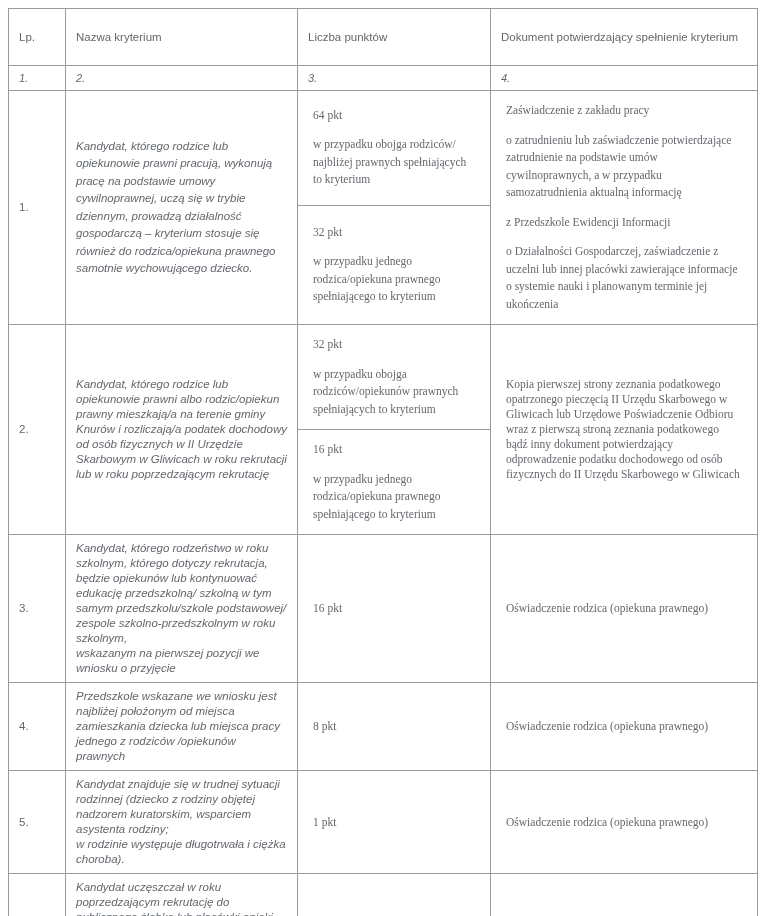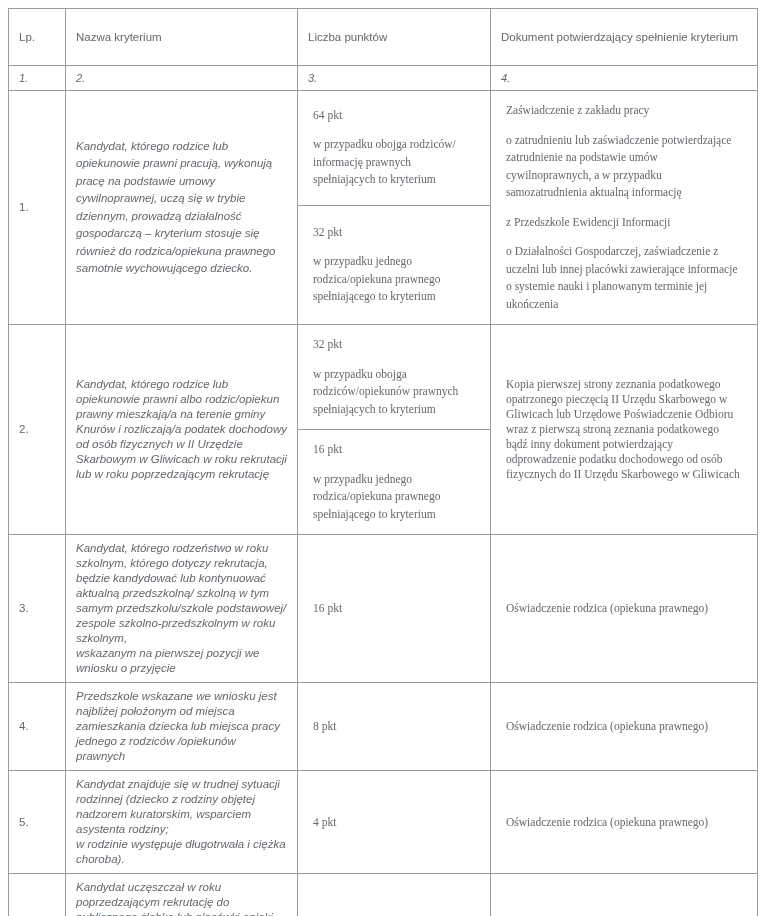--- a/index.html
+++ b/index.html
@@ -66,21 +66,21 @@
       <td>4.</td>
     </tr>
   </thead>
   <tbody>
 
     <tr style="height:113px">
       <td class="lh-wide" rowspan="2">1.</td>
       <td class="crit lh-wide" rowspan="2">Kandydat, którego rodzice lub opiekunowie prawni pracują, wykonują pracę na podstawie umowy cywilnoprawnej, uczą się w trybie dziennym, prowadzą działalność gospodarczą – kryterium stosuje się również do rodzica/opiekuna prawnego samotnie wychowującego dziecko.</td>
       <td class="pts lh-wide">
         <p>64 pkt</p>
-        <p>w przypadku obojga rodziców/ informację prawnych spełniających to kryterium</p>
+        <p>w przypadku obojga rodziców/ najbliżej prawnych spełniających to kryterium</p>
       </td>
       <td class="lh-wide" rowspan="2">
         <p>Zaświadczenie z zakładu pracy</p>
         <p>o zatrudnieniu lub zaświadczenie potwierdzające zatrudnienie na podstawie umów cywilnoprawnych, a w przypadku samozatrudnienia aktualną informację</p>
         <p>z Przedszkole Ewidencji Informacji</p>
         <p>o Działalności Gospodarczej, zaświadczenie z uczelni lub innej placówki zawierające informacje o systemie nauki i planowanym terminie jej ukończenia</p>
       </td>
     </tr>
     <tr style="height:117px">
       <td class="pts lh-wide">
@@ -102,21 +102,21 @@
     </tr>
     <tr style="height:87px">
       <td class="pts lh-wide">
         <p>16 pkt</p>
         <p>w przypadku jednego rodzica/opiekuna prawnego spełniającego to kryterium</p>
       </td>
     </tr>
 
     <tr style="height:148px">
       <td class="lh-tight">3.</td>
-      <td class="crit lh-tight">Kandydat, którego rodzeństwo w roku szkolnym, którego dotyczy rekrutacja, będzie kandydować lub kontynuować aktualną przedszkolną/ szkolną w tym samym przedszkolu/szkole podstawowej/ zespole szkolno-przedszkolnym w roku szkolnym,
+      <td class="crit lh-tight">Kandydat, którego rodzeństwo w roku szkolnym, którego dotyczy rekrutacja, będzie opiekunów lub kontynuować edukację przedszkolną/ szkolną w tym samym przedszkolu/szkole podstawowej/ zespole szkolno-przedszkolnym w roku szkolnym,
 wskazanym na pierwszej pozycji we wniosku o przyjęcie</td>
       <td class="pts lh-tight">
         <p>16 pkt</p>
       </td>
       <td class="lh-tight">
         <p>Oświadczenie rodzica (opiekuna prawnego)</p>
       </td>
     </tr>
 
     <tr style="height:66px">
@@ -128,21 +128,21 @@
       <td class="lh-tight">
         <p>Oświadczenie rodzica (opiekuna prawnego)</p>
       </td>
     </tr>
 
     <tr style="height:93px">
       <td class="lh-tight">5.</td>
       <td class="crit lh-tight">Kandydat znajduje się w trudnej sytuacji rodzinnej (dziecko z rodziny objętej nadzorem kuratorskim, wsparciem asystenta rodziny;
 w rodzinie występuje długotrwała i ciężka choroba).</td>
       <td class="pts lh-tight">
-        <p>4 pkt</p>
+        <p>1 pkt</p>
       </td>
       <td class="lh-tight">
         <p>Oświadczenie rodzica (opiekuna prawnego)</p>
       </td>
     </tr>
 
     <tr style="height:108px">
       <td class="lh-tight">6.</td>
       <td class="crit lh-tight">Kandydat uczęszczał w roku poprzedzającym rekrutację do publicznego żłobka lub placówki opieki nad dzieckiem do lat 3 wpisanej do rejestru żłobków i klubów dziecięcych działających na terenie Knurowa oraz ujętej w wykazie dziennych opiekunów</td>
       <td class="pts lh-tight">

